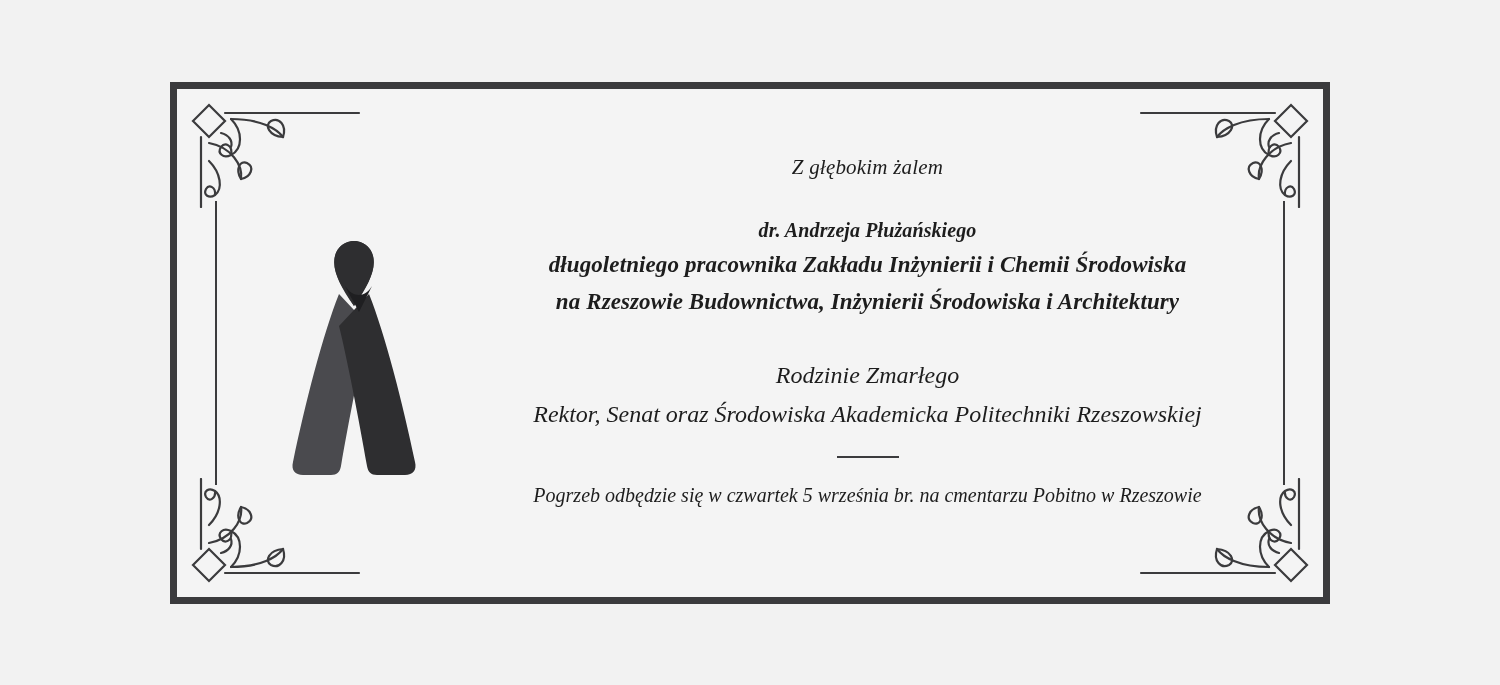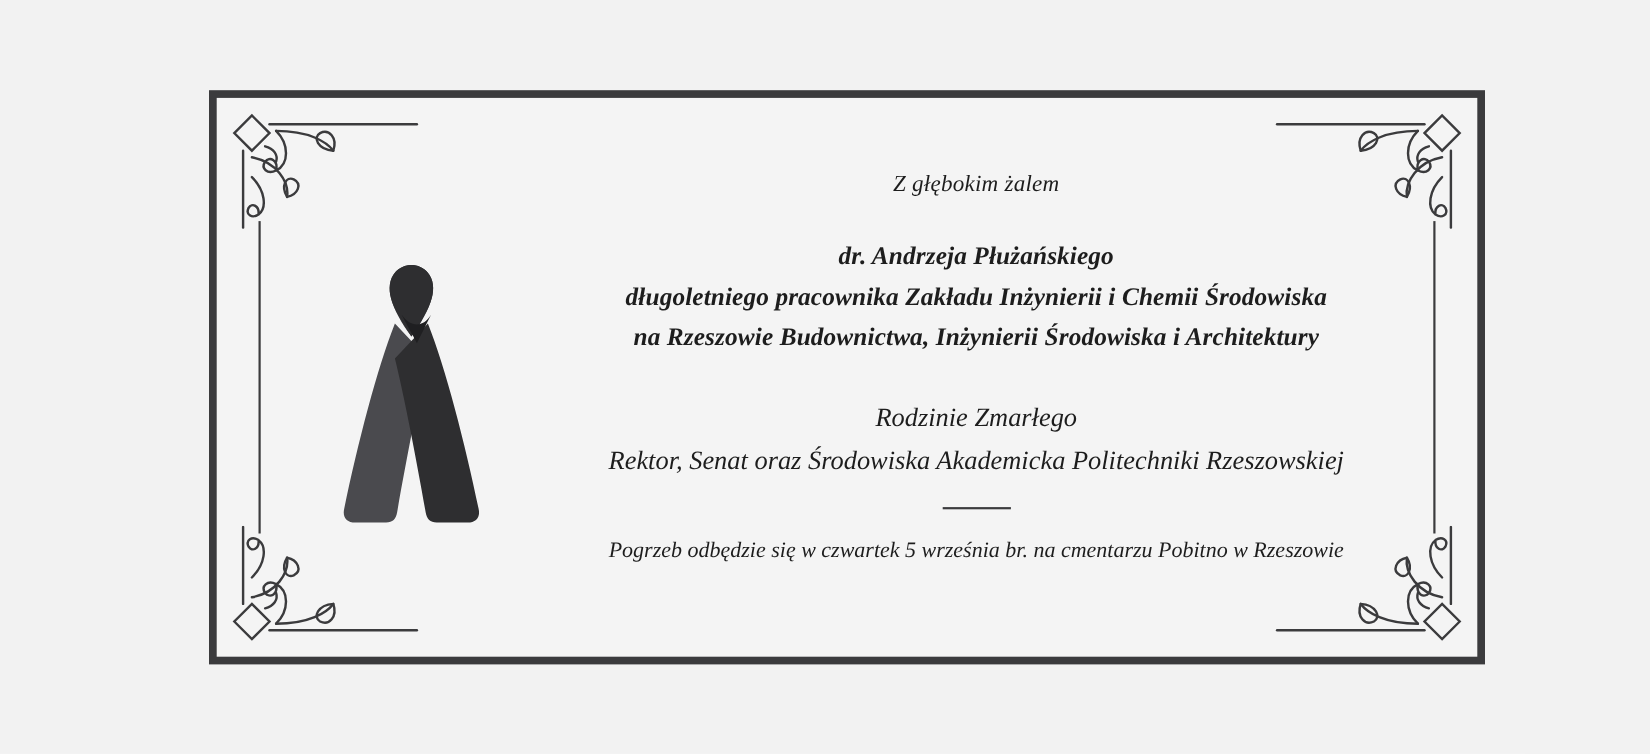--- a/index.html
+++ b/index.html
@@ -23,21 +23,20 @@
   
   .notice {
     position: absolute;
     left: 170px;
     top: 82px;
     width: 1160px;
     height: 522px;
     background: #f4f4f4;
     border: 7px solid #3b3b3d;
     box-sizing: border-box;
-    margin-left: 20px;
   }
   .notice-inner {
     position: absolute;
     left: 0; top: 0; right: 0; bottom: 0;
     box-sizing: border-box;
   }
 
   
   .corner {
     position: absolute;
@@ -85,21 +84,21 @@
     letter-spacing: 0.2px;
   }
   .names {
     margin-top: 30px;
     font-style: italic;
     font-weight: bold;
     font-size: 23px;
     line-height: 1.62;
     letter-spacing: 0.1px;
   }
-  .names .name-main { font-size: 23px; }
+  .names .name-main { font-size: 20px; }
   .condolences {
     margin-top: 36px;
     font-style: italic;
     font-size: 24px;
     line-height: 1.62;
   }
   .divider {
     width: 62px;
     height: 2px;
     background: #3b3b3d;

